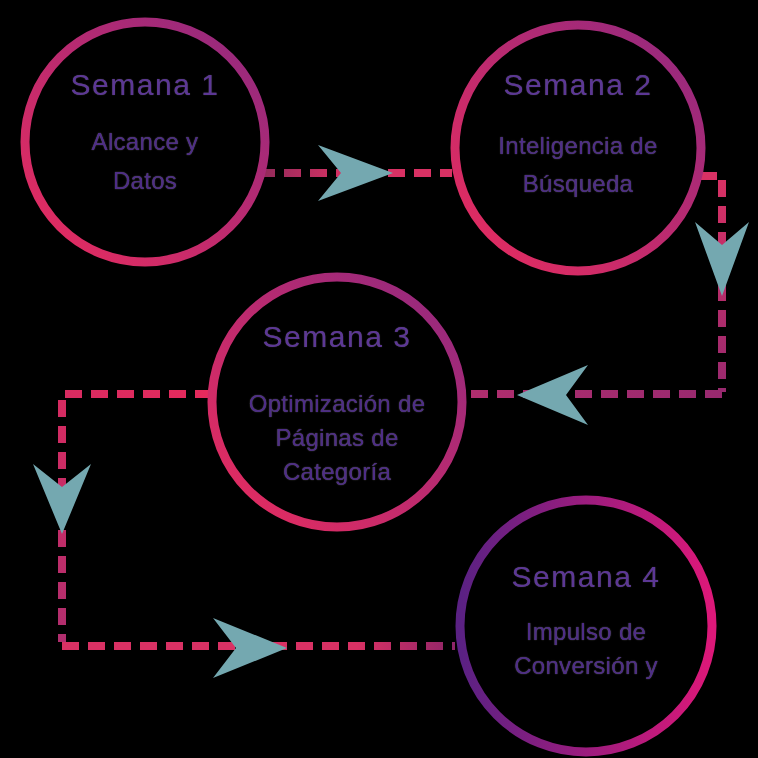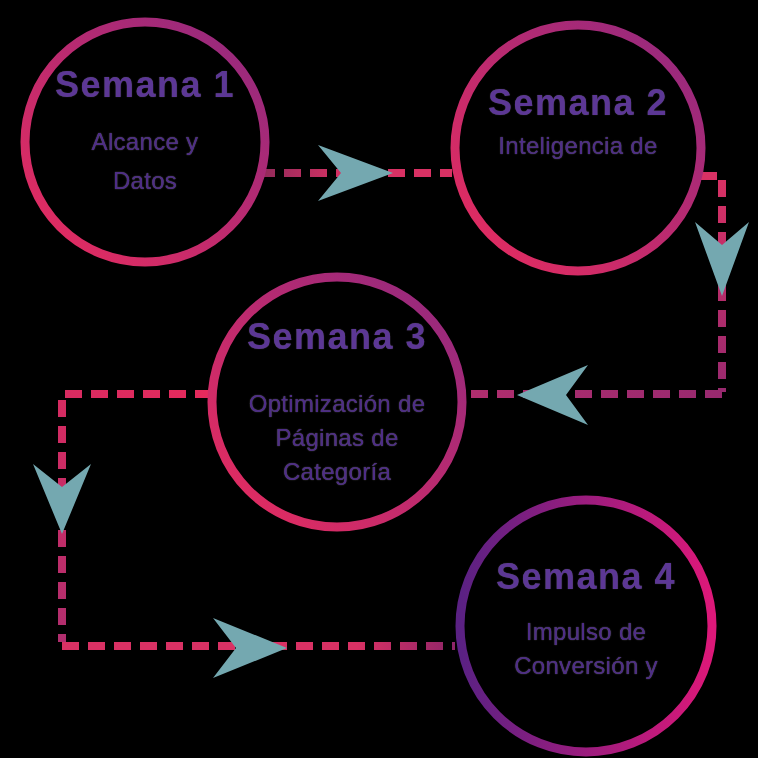--- a/index.html
+++ b/index.html
@@ -9,21 +9,21 @@
   }
   .canvas{
     position:relative;
     width:758px;height:758px;
     background:#000;
     overflow:hidden;
   }
   .layer{position:absolute;left:0;top:0;}
   .node-text{position:absolute;width:262px;text-align:center;pointer-events:none;}
   .node-title{
-    font-size:36px;font-weight:700;letter-spacing:1.5px;
+    font-size:30px;font-weight:400;letter-spacing:1.5px;
     color:#5C3795;
     text-shadow:0 0 1px rgba(255,255,255,0.30);
     line-height:34px;
   }
   .node-sub{
     position:absolute;width:262px;text-align:center;
     font-size:24px;font-weight:400;letter-spacing:0.3px;
     color:#4E2D87;
     text-shadow:0 0 1px rgba(255,255,255,0.35),0 0 2px rgba(255,255,255,0.12);
   }
@@ -88,23 +88,24 @@
     <circle cx="337" cy="402" r="125" fill="none" stroke="url(#gc1)" stroke-width="9"></circle>
     <circle cx="586" cy="626" r="126" fill="none" stroke="url(#gc4)" stroke-width="9"></circle>
   </svg>
 
   <div class="node-text node-title" style="left:14px;top:68px;">Semana 1</div>
   <div class="node-sub lh39" style="left:14px;top:122px;">
     <span class="line">Alcance y</span>
     <span class="line">Datos</span>
   </div>
 
-  <div class="node-text node-title" style="left:447px;top:86px;">Semana 2</div>
+  <div class="node-text node-title" style="left:447px;top:68px;">Semana 2</div>
   <div class="node-sub lh38" style="left:447px;top:127px;">
     <span class="line">Inteligencia de</span>
+    <span class="line">Búsqueda</span>
   </div>
 
   <div class="node-text node-title" style="left:206px;top:320px;">Semana 3</div>
   <div class="node-sub lh34" style="left:206px;top:387px;">
     <span class="line">Optimización de</span>
     <span class="line">Páginas de</span>
     <span class="line">Categoría</span>
   </div>
 
   <div class="node-text node-title" style="left:455px;top:560px;">Semana 4</div>

